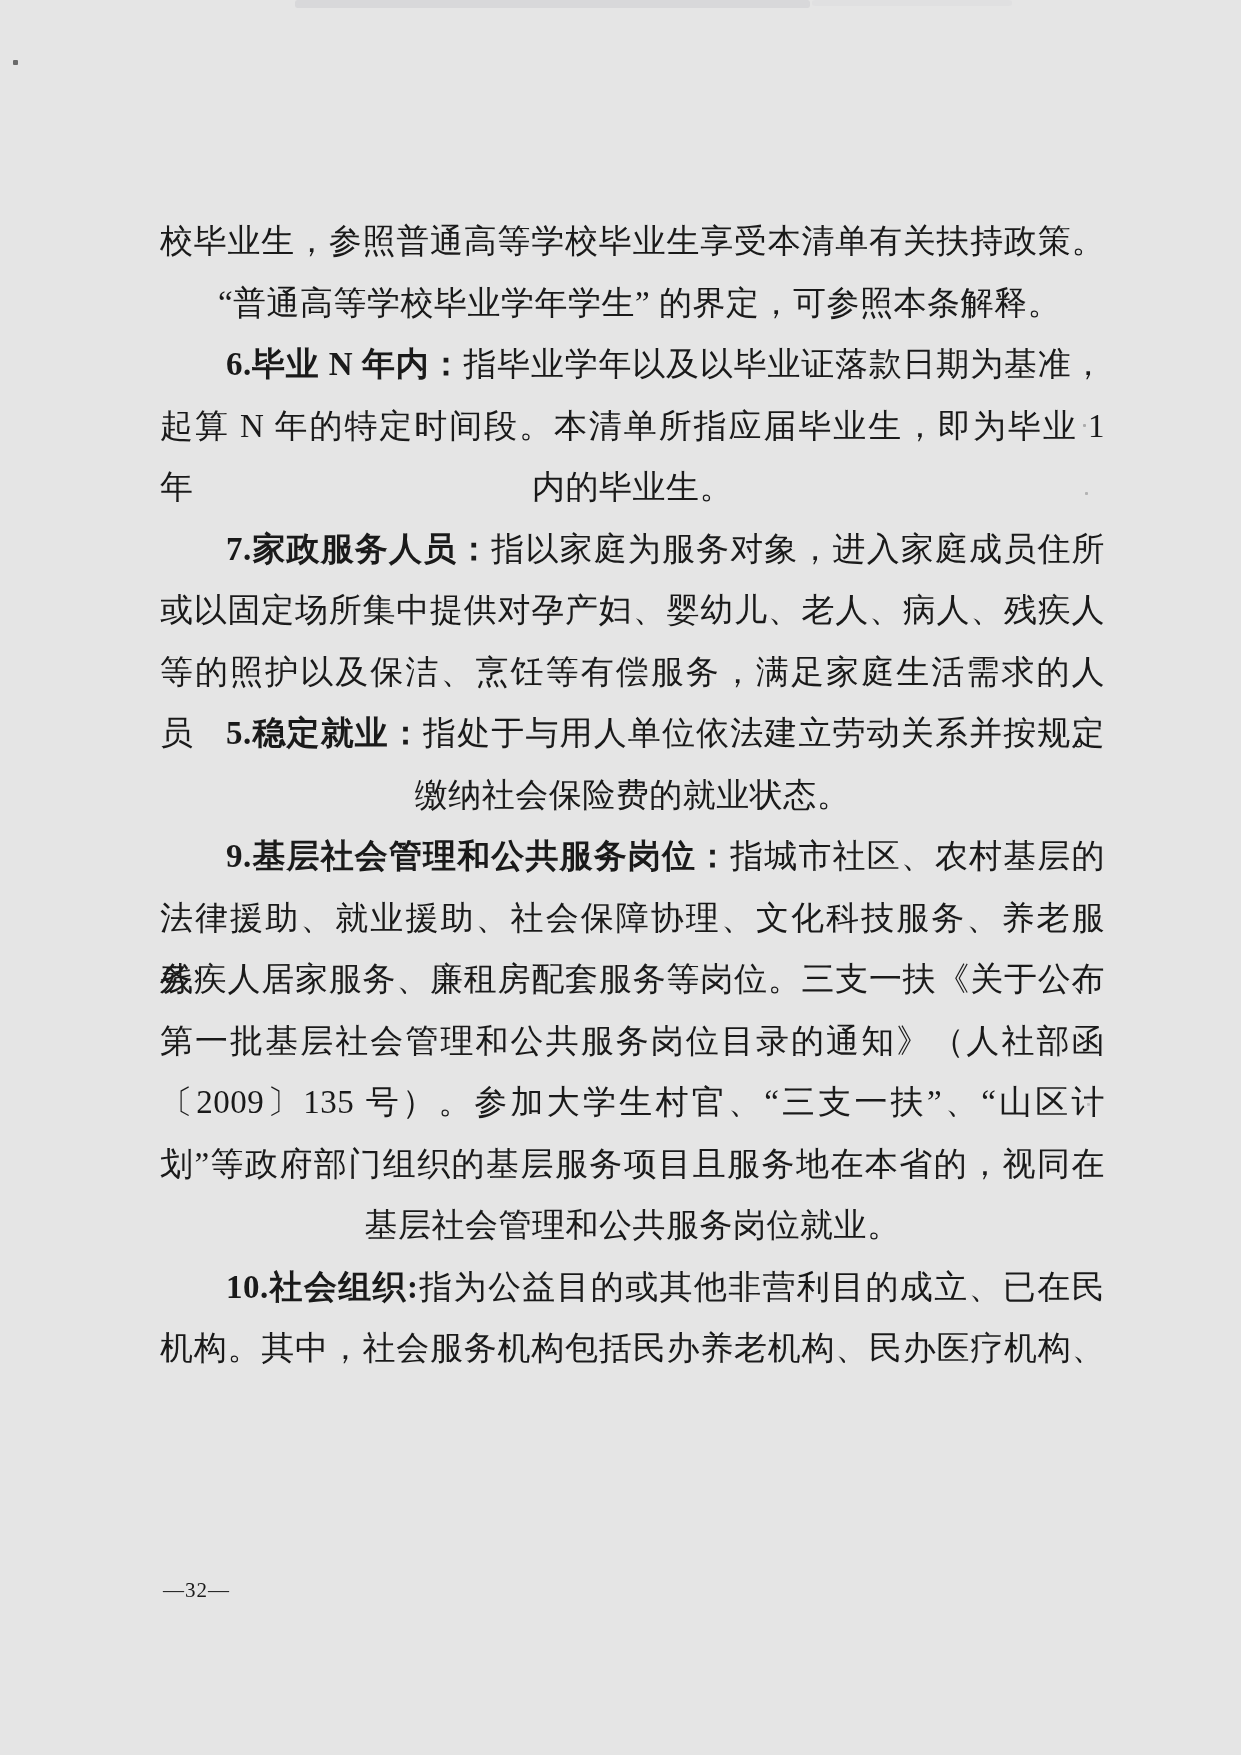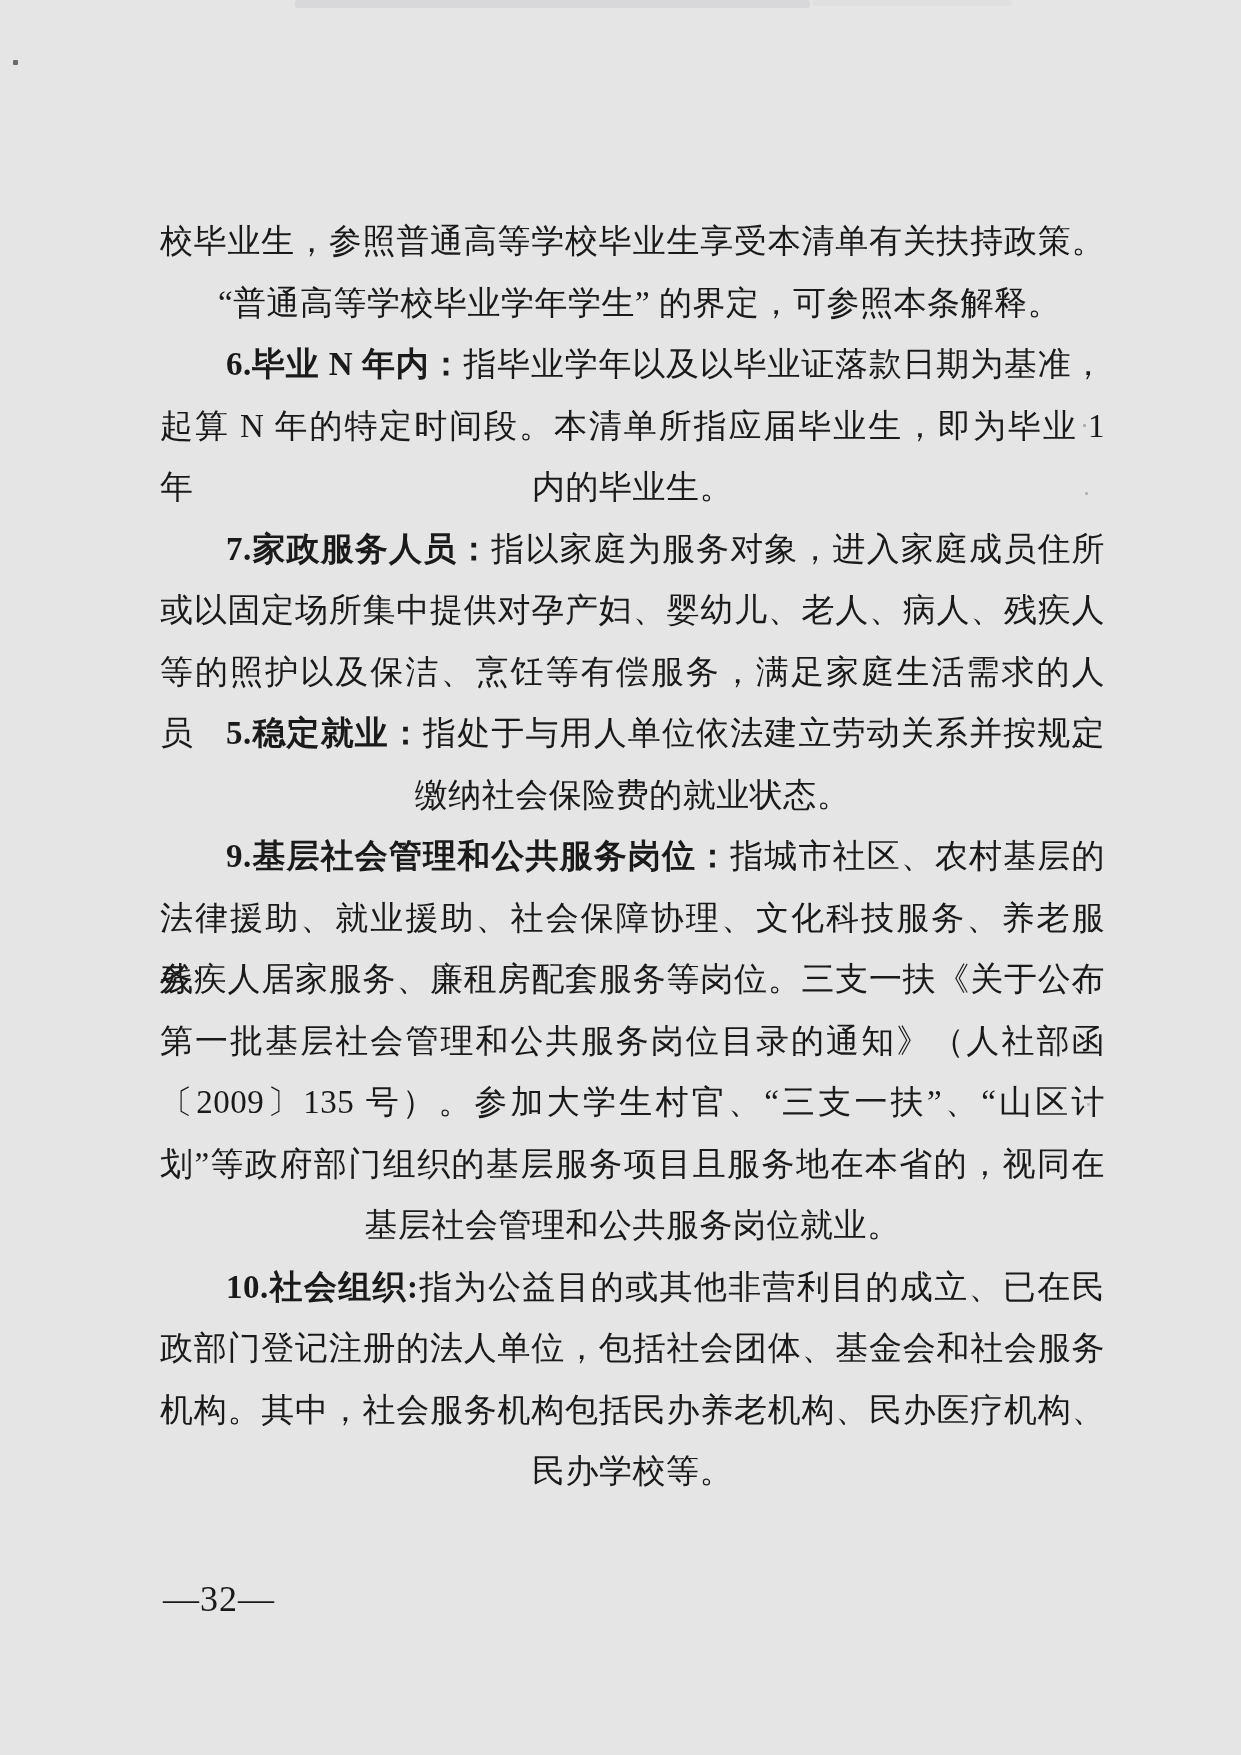--- a/index.html
+++ b/index.html
@@ -72,21 +72,21 @@
   .line.q {
     padding-left: 14px;
   }
   .line b {
     font-weight: 700;
   }
   .page-number {
     position: absolute;
     left: 163px;
     top: 1578px;
-    font-size: 36px;
+    font-size: 21px;
     letter-spacing: 1px;
     font-family: "Liberation Serif", "DejaVu Serif", serif;
     color: #1a1a1a;
   }
 </style>
 </head>
 <body>
 
 <div class="page">
 
@@ -109,20 +109,18 @@
     <div class="line fill indent"><b>5.稳定就业：</b><span>指处于与用人单位依法建立劳动关系并按规定</span></div>
     <div class="line"><span>缴纳社会保险费的就业状态。</span></div>
     <div class="line fill indent"><b>9.基层社会管理和公共服务岗位：</b><span>指城市社区、农村基层的</span></div>
     <div class="line fill"><span>法律援助、就业援助、社会保障协理、文化科技服务、养老服务、</span></div>
     <div class="line fill"><span>残疾人居家服务、廉租房配套服务等岗位。三支一扶《关于公布</span></div>
     <div class="line fill"><span>第一批基层社会管理和公共服务岗位目录的通知》（人社部函</span></div>
     <div class="line fill"><span>〔2009〕135 号）。参加大学生村官、“三支一扶”、“山区计</span></div>
     <div class="line fill"><span>划”等政府部门组织的基层服务项目且服务地在本省的，视同在</span></div>
     <div class="line"><span>基层社会管理和公共服务岗位就业。</span></div>
     <div class="line fill indent"><b>10.社会组织:</b><span>指为公益目的或其他非营利目的成立、已在民</span></div>
-    <div class="line fill"><span>政部门登记注册的法人单位，包括社会团体、基金会和社会服务</span></div>
     <div class="line fill"><span>机构。其中，社会服务机构包括民办养老机构、民办医疗机构、</span></div>
-    <div class="line"><span>民办学校等。</span></div>
   </div>
 
   <div class="page-number">—32—</div>
 
 </div>
 
 </body></html>

